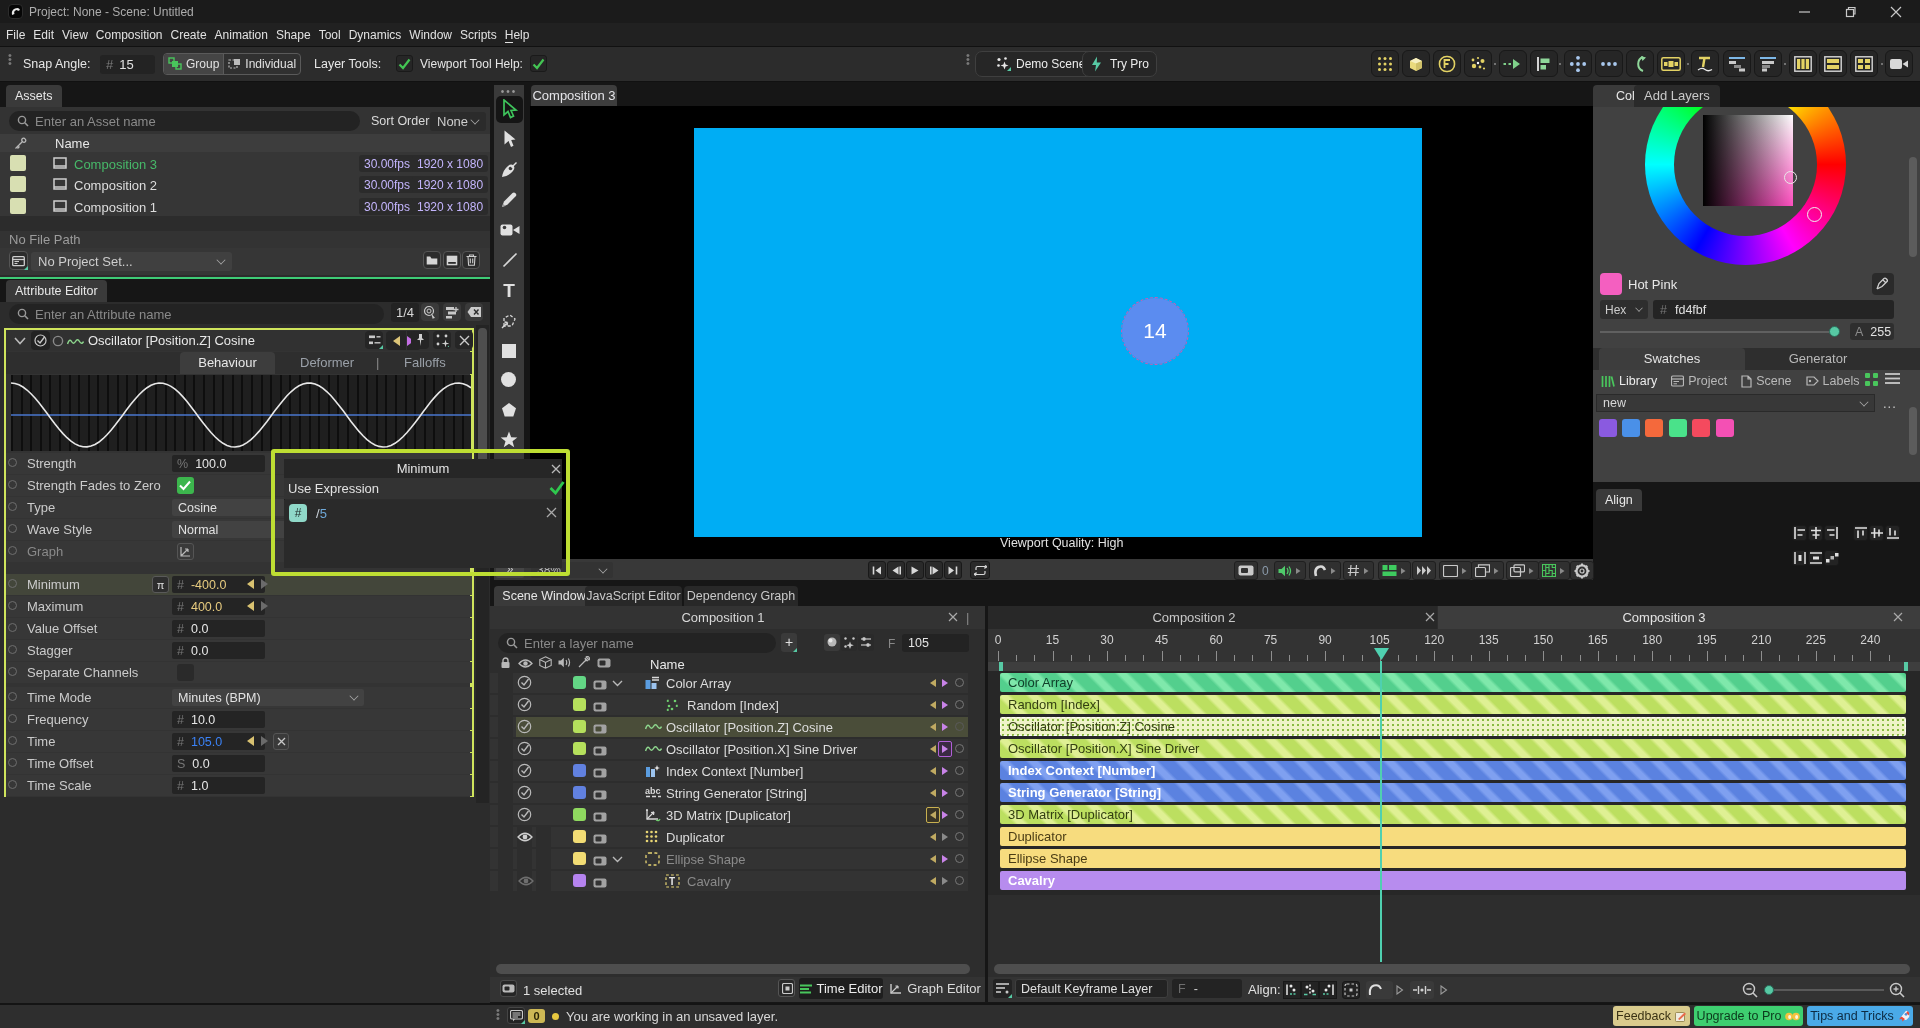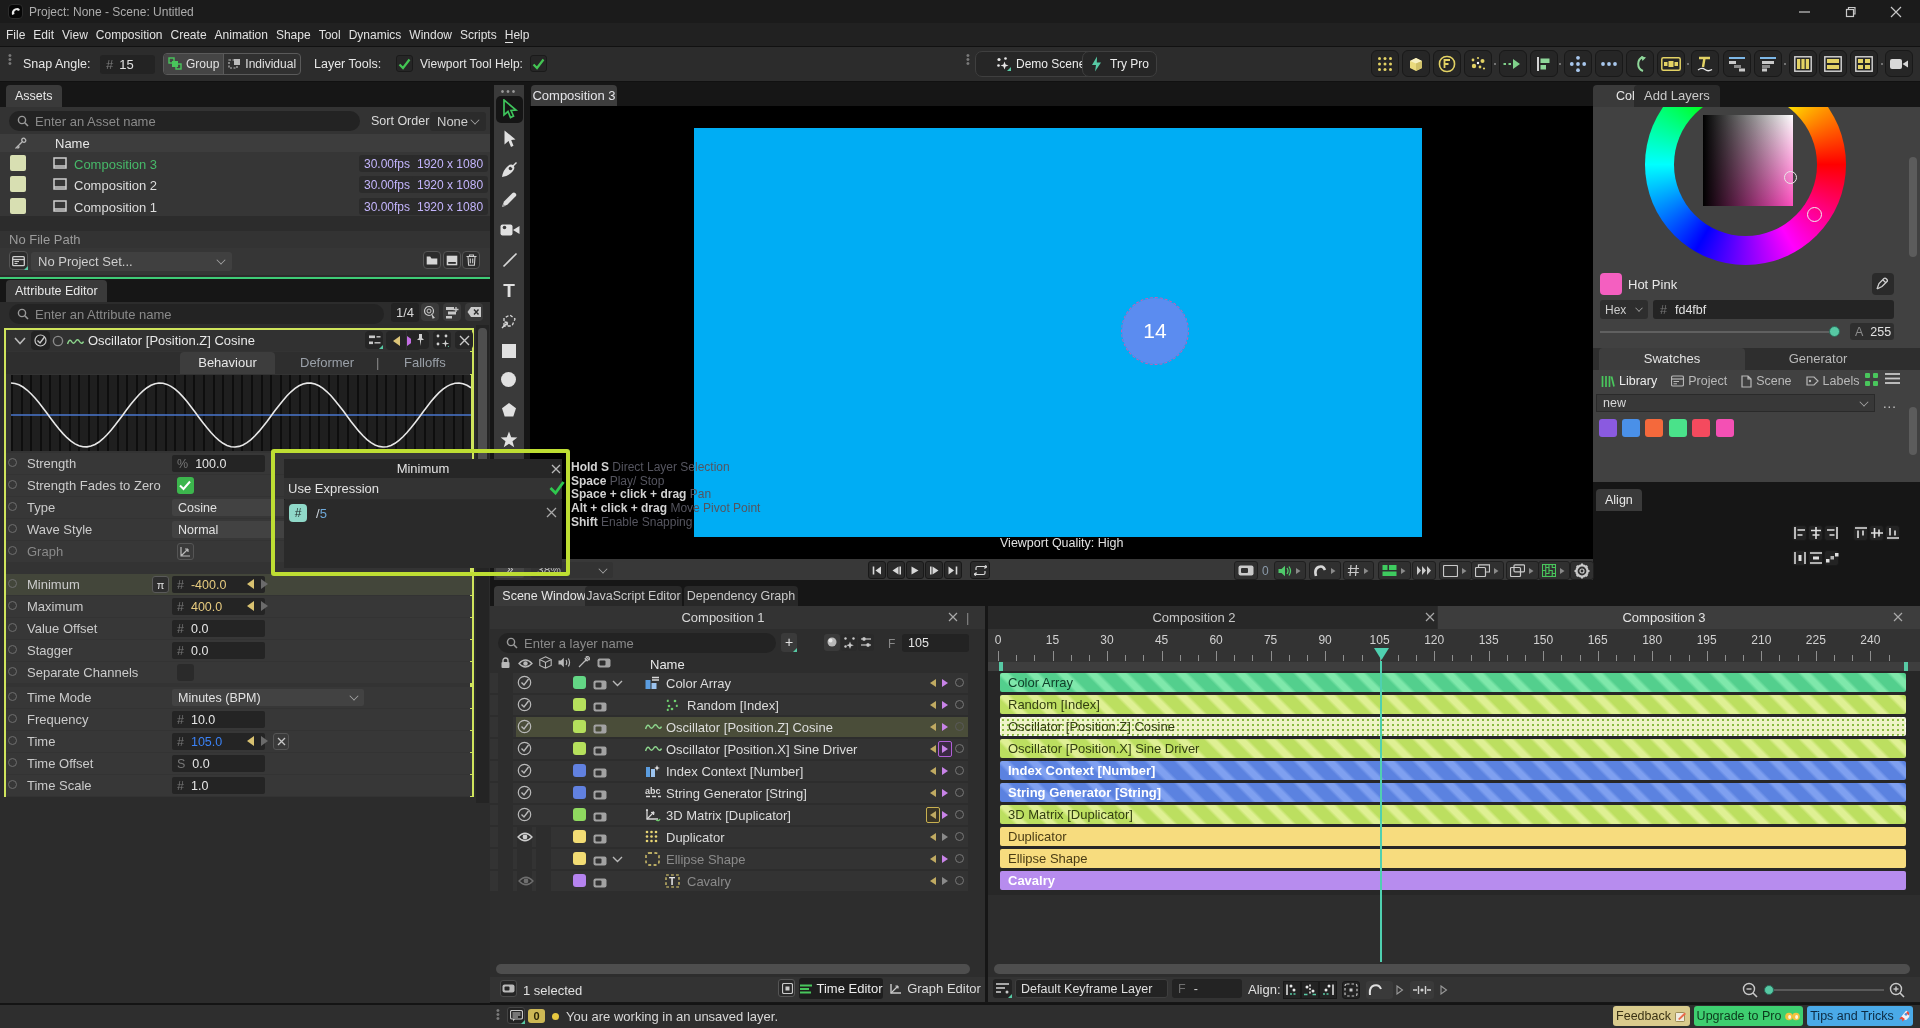--- a/index.html
+++ b/index.html
@@ -485,21 +485,20 @@
       <path d="M8 1 L15 6.2 L12.3 14.5 L3.7 14.5 L1 6.2 Z" fill="#e0e0e0"></path>
     </svg>
   <svg class="abs" style="left:500px;top:431px;" width="18" height="17">
       <path d="M9 0.5 L11.2 6.2 L17.3 6.5 L12.5 10.3 L14.2 16.2 L9 12.8 L3.8 16.2 L5.5 10.3 L0.7 6.5 L6.8 6.2 Z" fill="#e0e0e0"></path>
     </svg>
 
   <div class="abs" id="vptab">Composition 3</div>
   <div class="abs" id="vp">
     <div style="position:absolute;left:164px;top:22px;width:728px;height:409px;background:#00adf4;"></div>
     <div style="position:absolute;left:592px;top:192px;width:66px;height:66px;border-radius:50%;background:#5b8cf0;outline:1px dashed #d557b2;display:flex;align-items:center;justify-content:center;color:#fff;font-size:21px;">14</div>
-    <div class="hint" style="position:absolute;left:41px;top:355px;"><b>Hold S</b> Direct Layer Selection<br><b>Space</b> Play/ Stop<br><b>Space + click + drag</b> Pan<br><b>Alt + click + drag</b> Move Pivot Point<br><b>Shift</b> Enable Snapping</div>
     <div style="position:absolute;left:470px;top:430px;color:#e2e2e2;font-size:12.5px;">Viewport Quality: High</div>
   </div>
 
   <div class="abs" style="left:494px;top:559px;width:1099px;height:21px;background:#383838;"></div>
   <div class="abs" style="left:496px;top:562px;width:28px;height:16px;background:#454545;border-radius:2px;color:#c9c9c9;text-align:center;line-height:15px;font-size:12px;">»</div>
   <div class="abs" style="left:531px;top:562px;width:82px;height:16px;background:#333;border-radius:2px;color:#b9b9b9;font-size:12px;display:flex;align-items:center;padding:0 6px;">38%<div class="chev" style="margin-top:-3px;"></div></div>
   <div class="pbtn" style="left:868px;">
       <svg width="10" height="9">
         <path d="M9 0.5 L3.5 4.5 L9 8.5 Z" fill="#d8d8d8"></path>
         <line x1="1.5" y1="0.5" x2="1.5" y2="8.5" stroke="#d8d8d8" stroke-width="1.6"></line>

